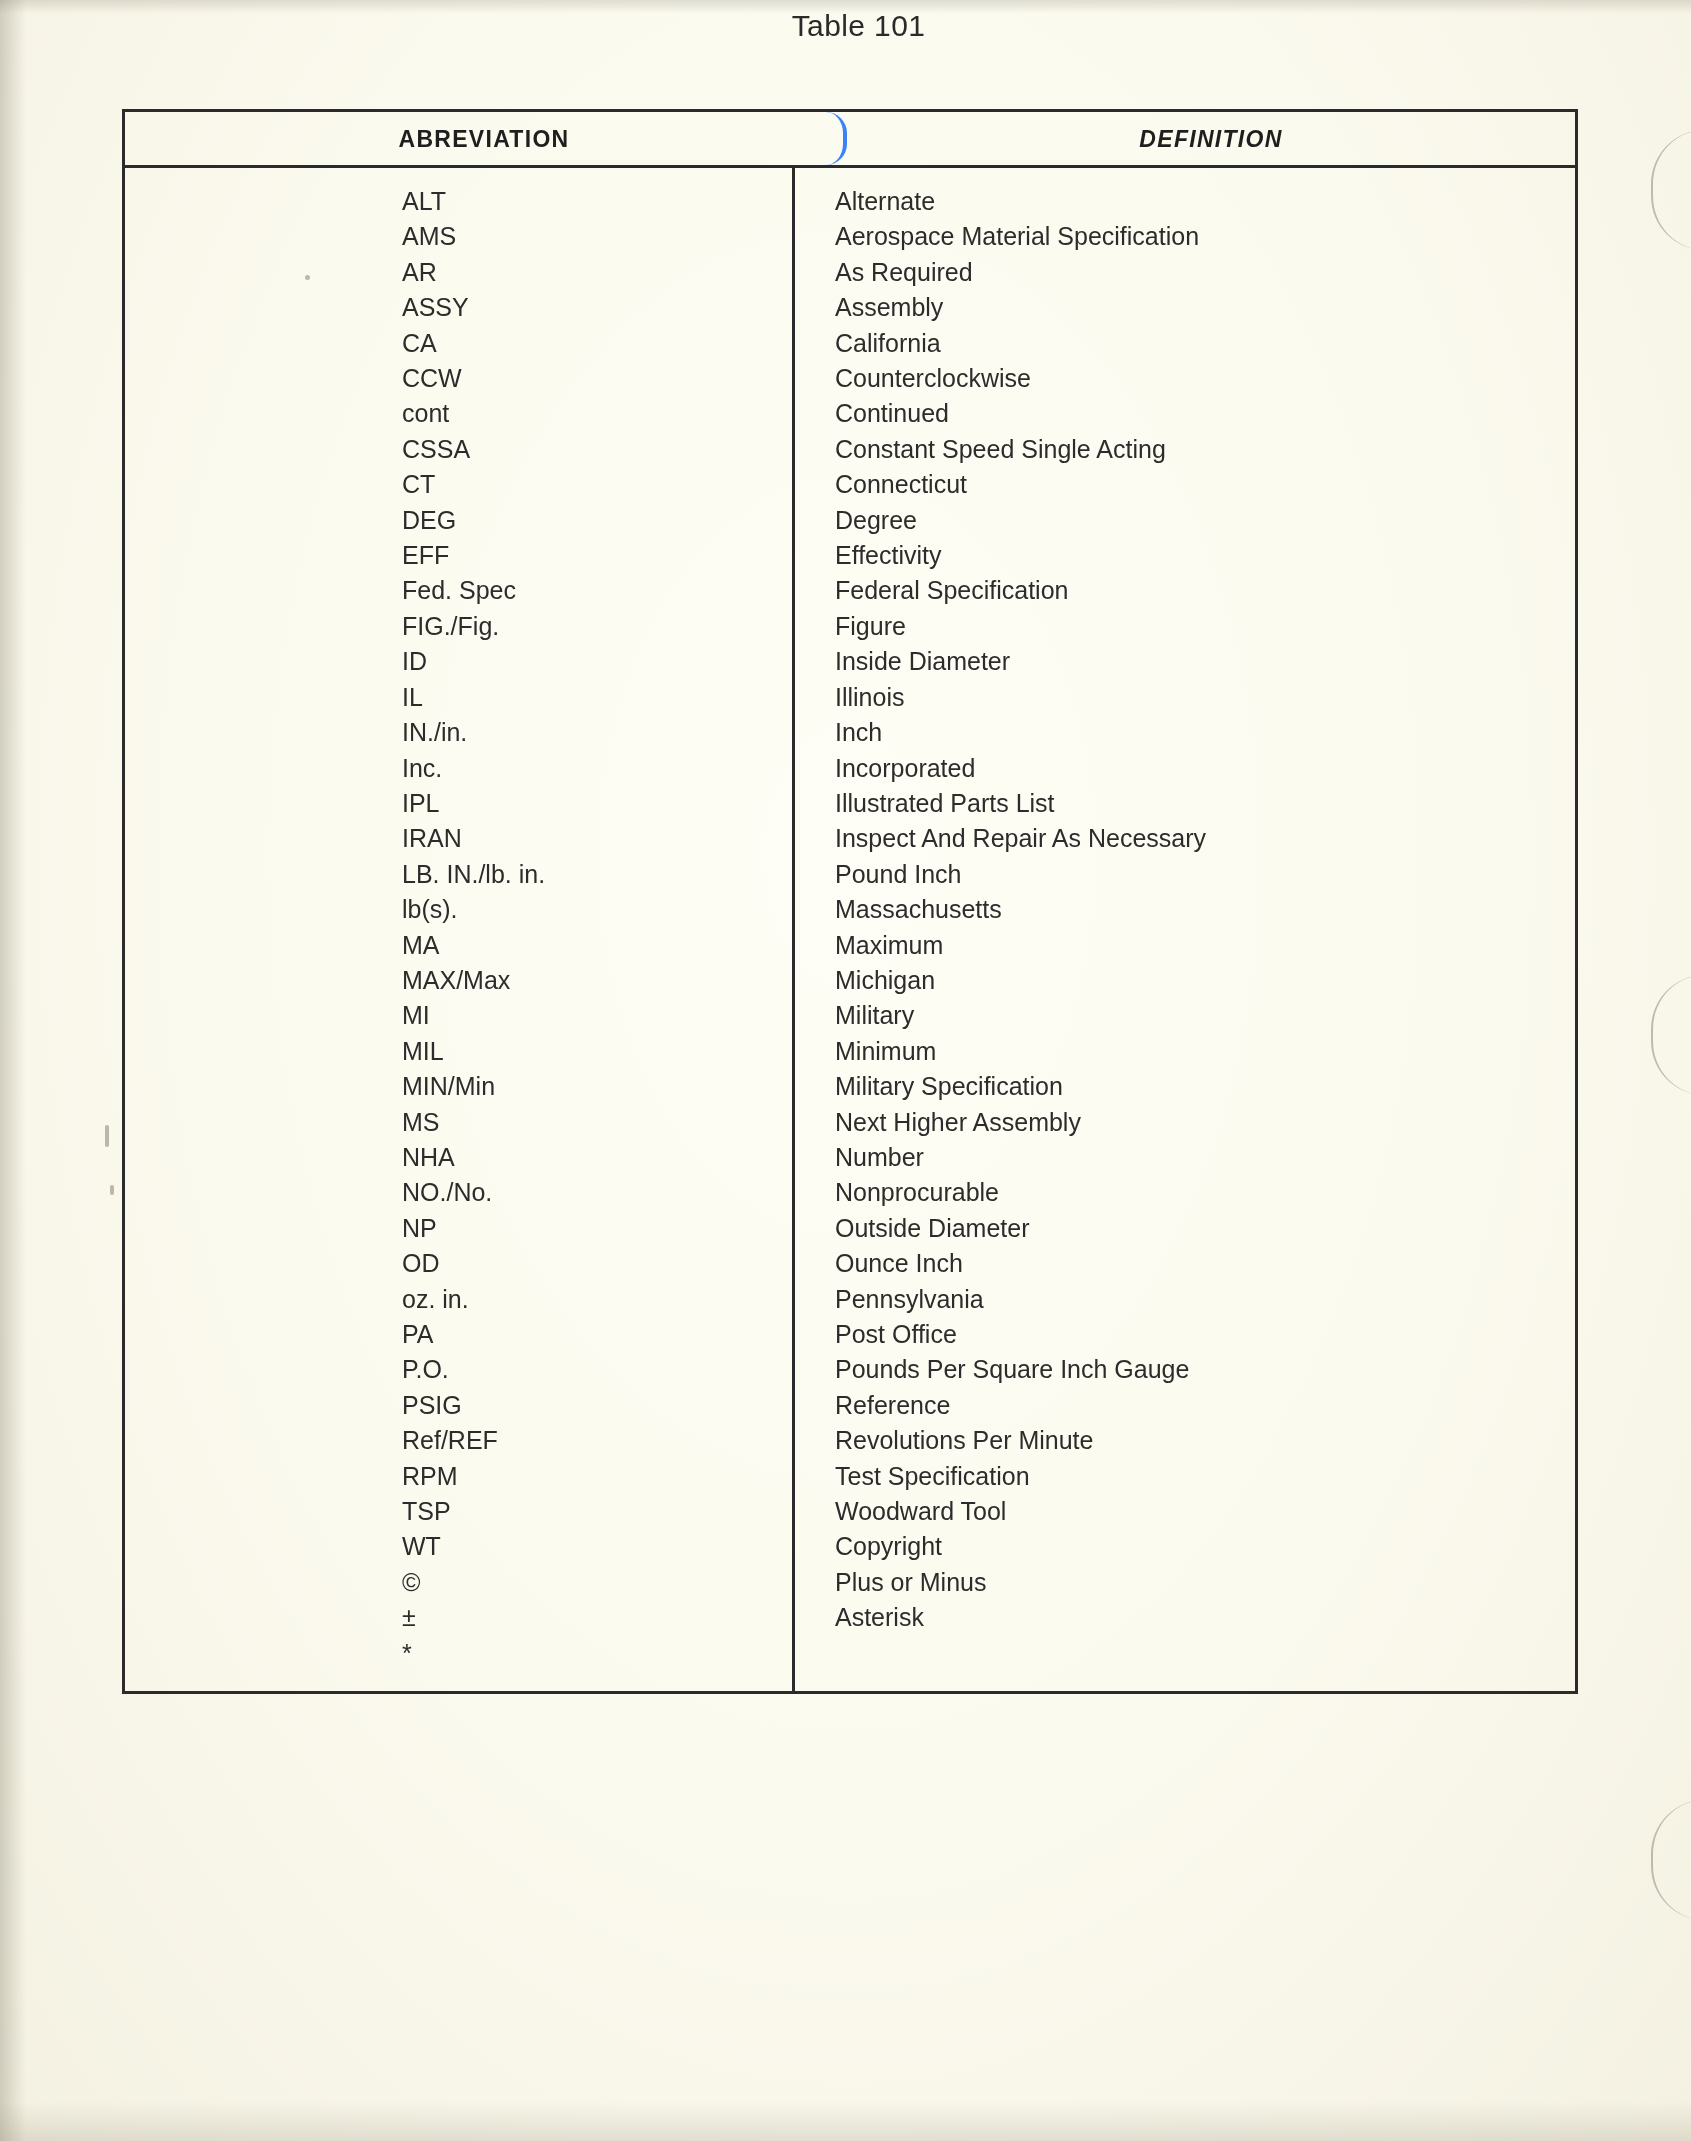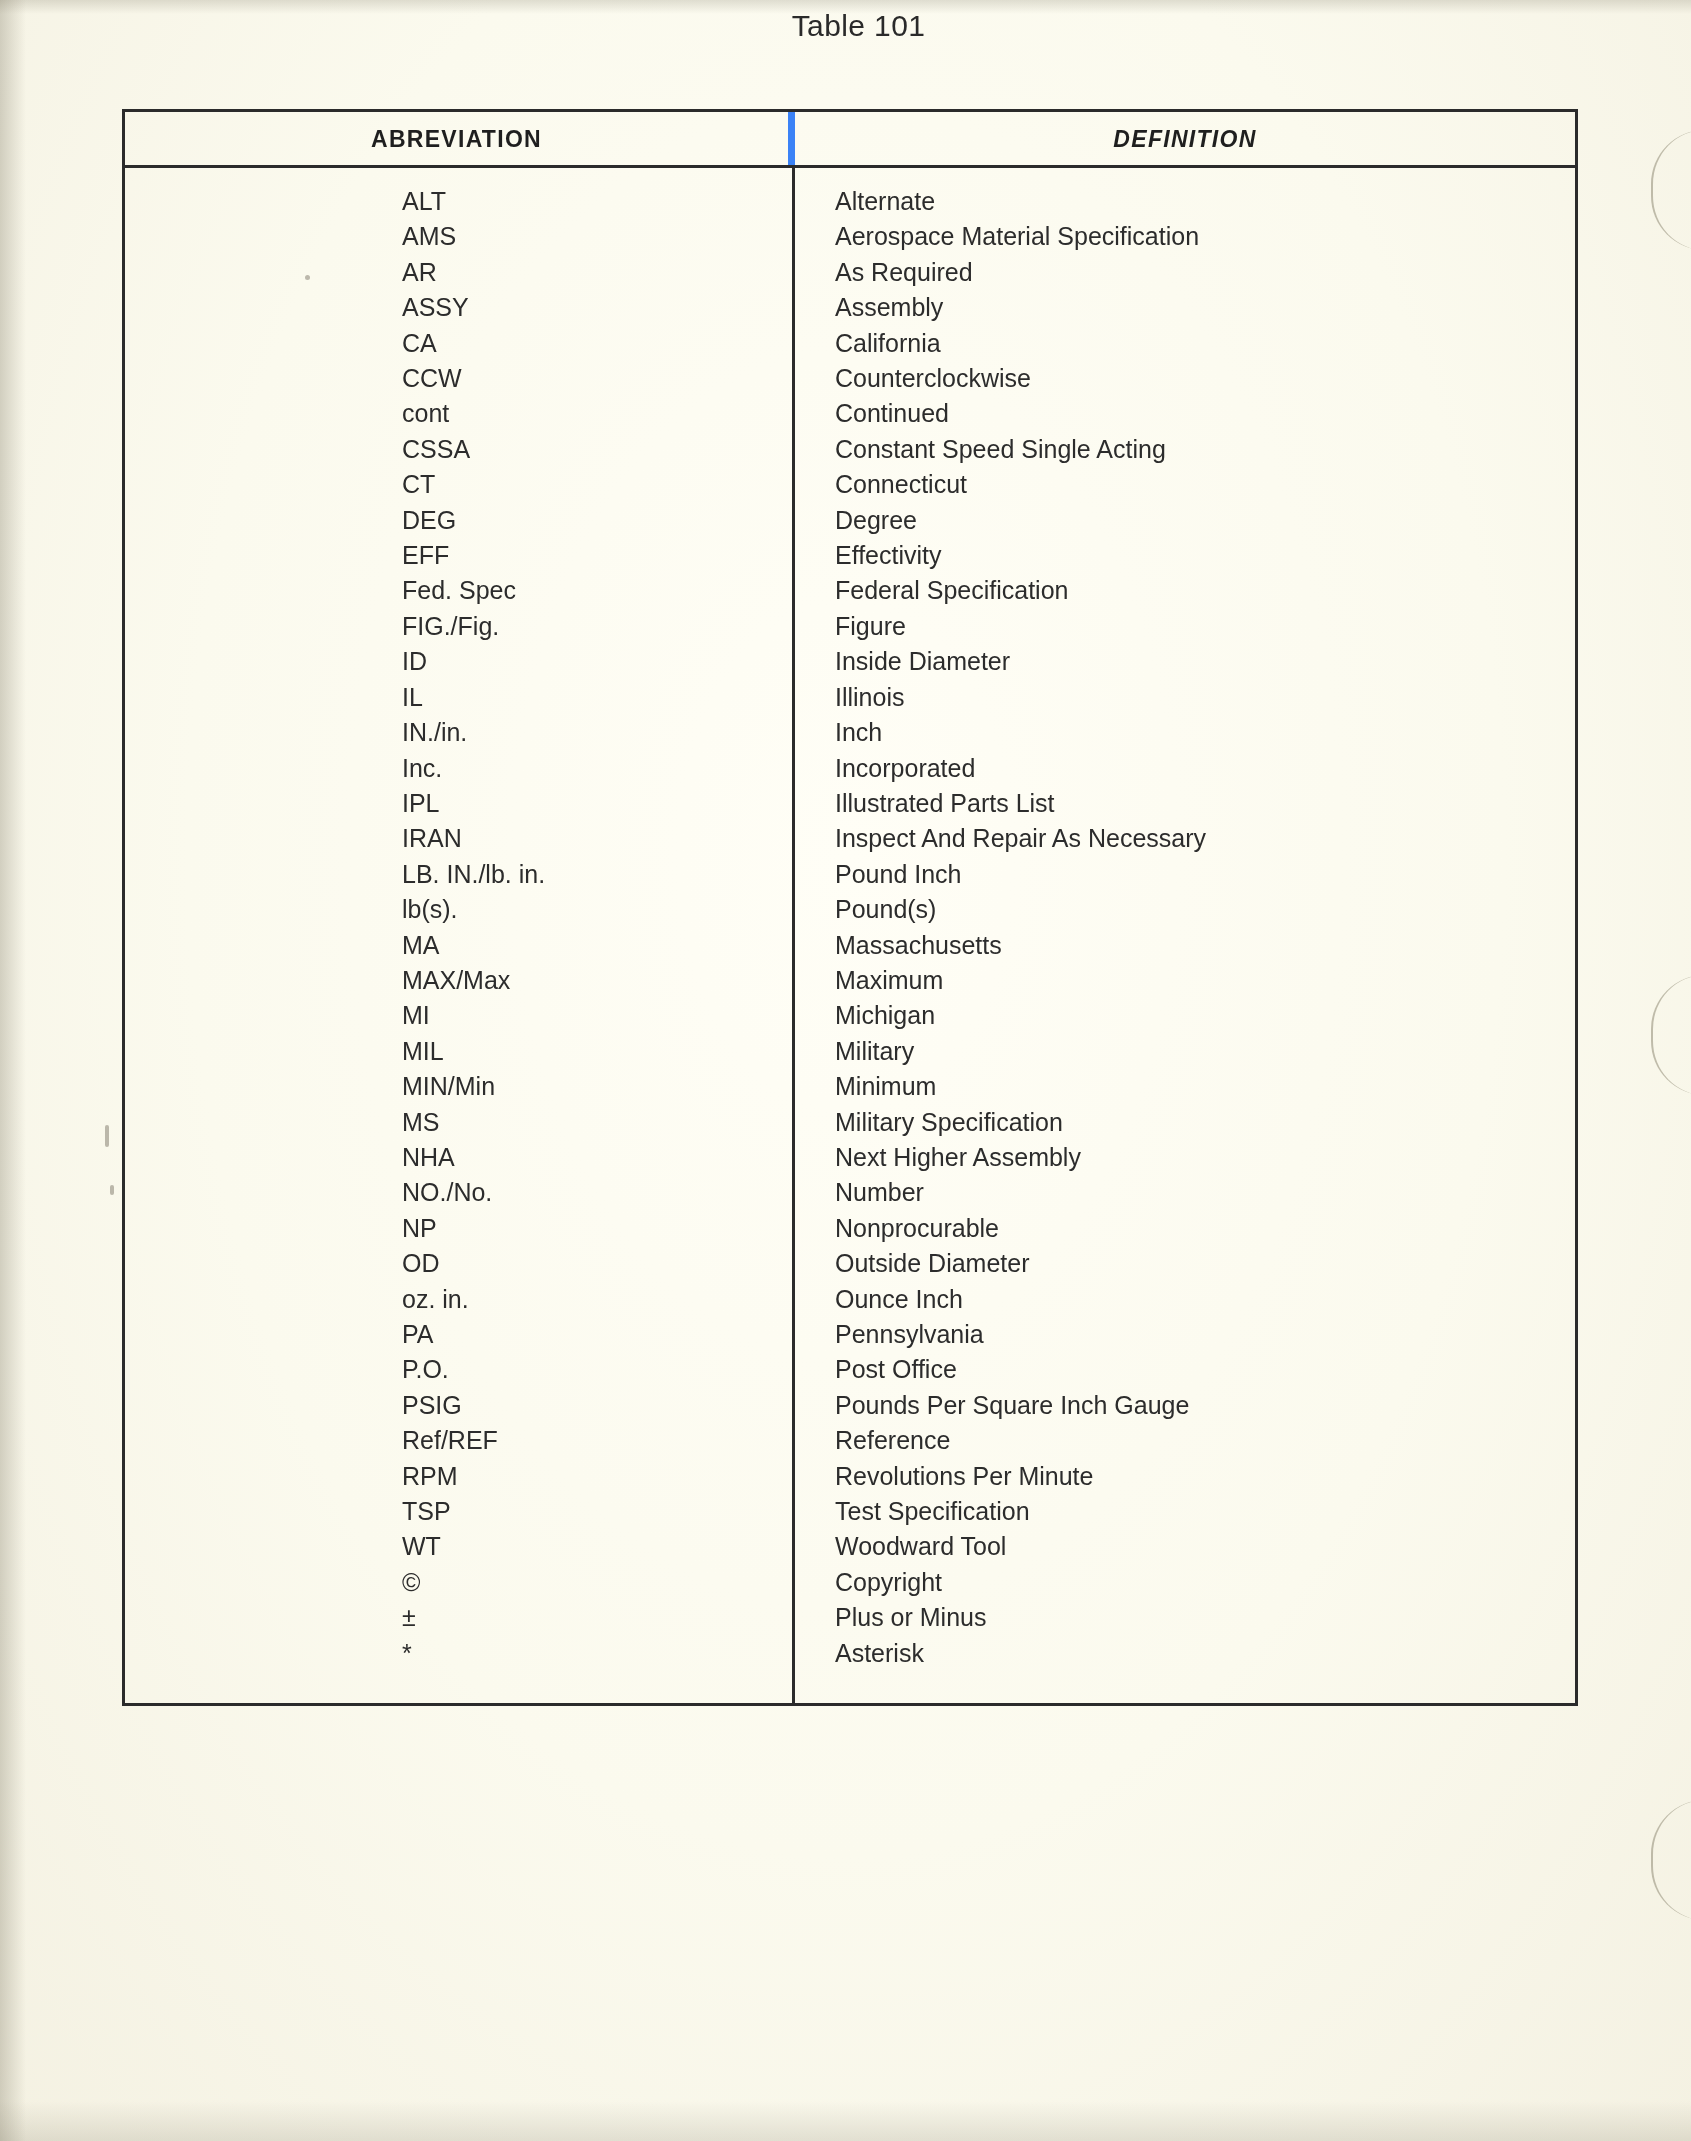--- a/index.html
+++ b/index.html
@@ -74,23 +74,24 @@
   }
   .th {
     font-weight: bold;
     font-size: 23px;
     letter-spacing: 1.3px;
     text-align: center;
     padding: 14px 0 12px 0;
     color: #1f1f1f;
   }
   .th.abbrev {
-    width: 670px;
-    box-sizing: border-box;
-    border-right: 7px solid #3b82f6;
+    width: 722px;
+    box-sizing: border-box;
+    border-right: 4px solid #3b82f6;
+    border-radius: 21px;
   }
   .th.definition {
     flex: 1;
     font-style: italic;
   }
   .table-body {
     display: flex;
     min-height: 1490px;
   }
   .col-abbrev {
@@ -240,21 +241,20 @@
           <div class="cell def">Effectivity</div>
           <div class="cell def">Federal Specification</div>
           <div class="cell def">Figure</div>
           <div class="cell def">Inside Diameter</div>
           <div class="cell def">Illinois</div>
           <div class="cell def">Inch</div>
           <div class="cell def">Incorporated</div>
           <div class="cell def">Illustrated Parts List</div>
           <div class="cell def">Inspect And Repair As Necessary</div>
           <div class="cell def">Pound Inch</div>
-          <div class="cell def">Pound(s)</div>
           <div class="cell def">Massachusetts</div>
           <div class="cell def">Maximum</div>
           <div class="cell def">Michigan</div>
           <div class="cell def">Military</div>
           <div class="cell def">Minimum</div>
           <div class="cell def">Military Specification</div>
           <div class="cell def">Next Higher Assembly</div>
           <div class="cell def">Number</div>
           <div class="cell def">Nonprocurable</div>
           <div class="cell def">Outside Diameter</div>

